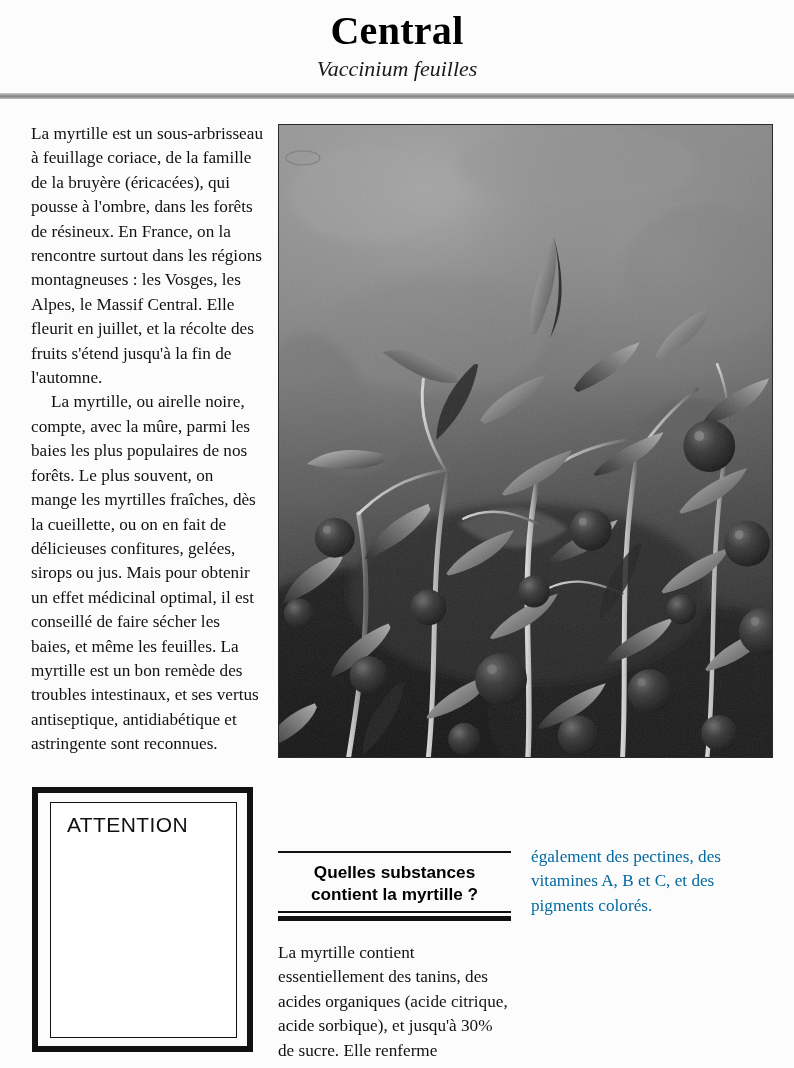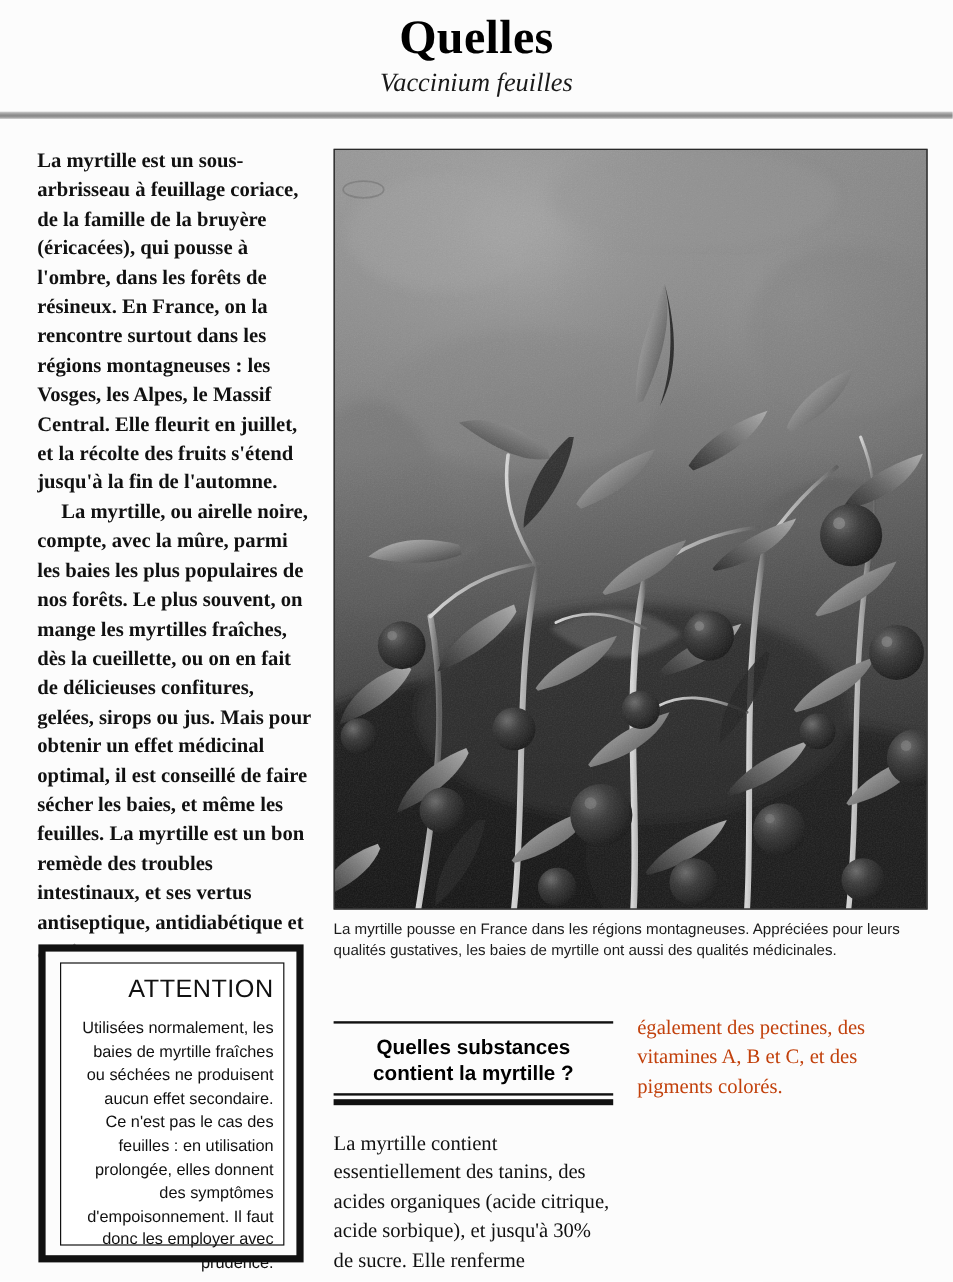--- a/index.html
+++ b/index.html
@@ -61,21 +61,20 @@
   
   .col-left {
     position: absolute;
     left: 31px;
     top: 122px;
     width: 232px;
     font-size: 17.2px;
     line-height: 24.4px;
     color: #111;
     text-align: left;
-    font-weight: bold;
   }
   .col-left p { margin: 0; }
   .col-left p.indent { text-indent: 20px; }
 
   
   .photo-wrap {
     position: absolute;
     left: 278px;
     top: 124px;
     width: 495px;
@@ -110,21 +109,20 @@
     background: #fcfcfc;
     padding: 9px 10px 8px 12px;
   }
   .attention-inner {
     border: 1px solid #111;
     width: 100%;
     height: 100%;
     box-sizing: border-box;
     padding: 10px 8px 6px 16px;
     background: #fff;
-    text-align: right;
   }
   .attention-title {
     font-family: "Liberation Sans", "DejaVu Sans", sans-serif;
     font-size: 21px;
     letter-spacing: 0.4px;
     color: #111;
     margin: 0 0 10px 0;
     font-weight: normal;
   }
   .attention-text {
@@ -172,32 +170,32 @@
   .col-mid-body p { margin: 0; }
 
   
   .col-right {
     position: absolute;
     left: 531px;
     top: 845px;
     width: 242px;
     font-size: 17.2px;
     line-height: 24.4px;
-    color: #c2410c;
+    color: #0369a1;
   }
   .col-right p { margin: 0; }
   .col-right p.indent { text-indent: 20px; }
 </style>
 </head>
 <body>
 
 <div class="page">
 
   <div class="header">
-    <h1 class="title">Quelles</h1>
+    <h1 class="title">Central</h1>
     <div class="subtitle">Vaccinium feuilles</div>
   </div>
   <div class="header-rule"></div>
 
   <div class="col-left">
     <p>La myrtille est un sous-arbrisseau à feuillage coriace, de la famille de la bruyère (éricacées), qui pousse à l'ombre, dans les forêts de résineux. En France, on la rencontre surtout dans les régions montagneuses : les Vosges, les Alpes, le Massif Central. Elle fleurit en juillet, et la récolte des fruits s'étend jusqu'à la fin de l'automne.</p>
     <p class="indent">La myrtille, ou airelle noire, compte, avec la mûre, parmi les baies les plus populaires de nos forêts. Le plus souvent, on mange les myrtilles fraîches, dès la cueillette, ou on en fait de délicieuses confitures, gelées, sirops ou jus. Mais pour obtenir un effet médicinal optimal, il est conseillé de faire sécher les baies, et même les feuilles. La myrtille est un bon remède des troubles intestinaux, et ses vertus antiseptique, antidiabétique et astringente sont reconnues.</p>
   </div>
 
   <div class="photo-wrap">
@@ -354,26 +352,24 @@
         <circle cx="442" cy="610" r="18" fill="url(#berryg)"></circle>
         <circle cx="186" cy="616" r="16" fill="url(#berryg)"></circle>
         <circle cx="20" cy="490" r="15" fill="url(#berryg)"></circle>
       </g>
 
       <rect x="0" y="0" width="495" height="634" filter="url(#grain)" fill="none" opacity="0.9"></rect>
       <rect x="0" y="0" width="495" height="634" fill="#000" opacity="0.04"></rect>
     </svg>
   </div>
 
-  <div class="caption">La myrtille pousse en France dans les régions montagneuses. Appréciées pour leurs qualités gustatives, les baies de myrtille ont aussi des qualités médicinales.</div>
 
   <div class="attention-box">
     <div class="attention-inner">
       <div class="attention-title">ATTENTION</div>
-      <p class="attention-text">Utilisées normalement, les baies de myrtille fraîches ou séchées ne produisent aucun effet secondaire. Ce n'est pas le cas des feuilles : en utilisation prolongée, elles donnent des symptômes d'empoisonnement. Il faut donc les employer avec prudence.</p>
     </div>
   </div>
 
   <div class="col-mid">
     <div class="rule-thin"></div>
     <h2 class="section-heading">Quelles substances contient la myrtille ?</h2>
     <div class="rule-thin"></div>
     <div class="rule-thick"></div>
     <div class="col-mid-body">
       <p>La myrtille contient essentiellement des tanins, des acides organiques (acide citrique, acide sorbique), et jusqu'à 30% de sucre. Elle renferme</p>

